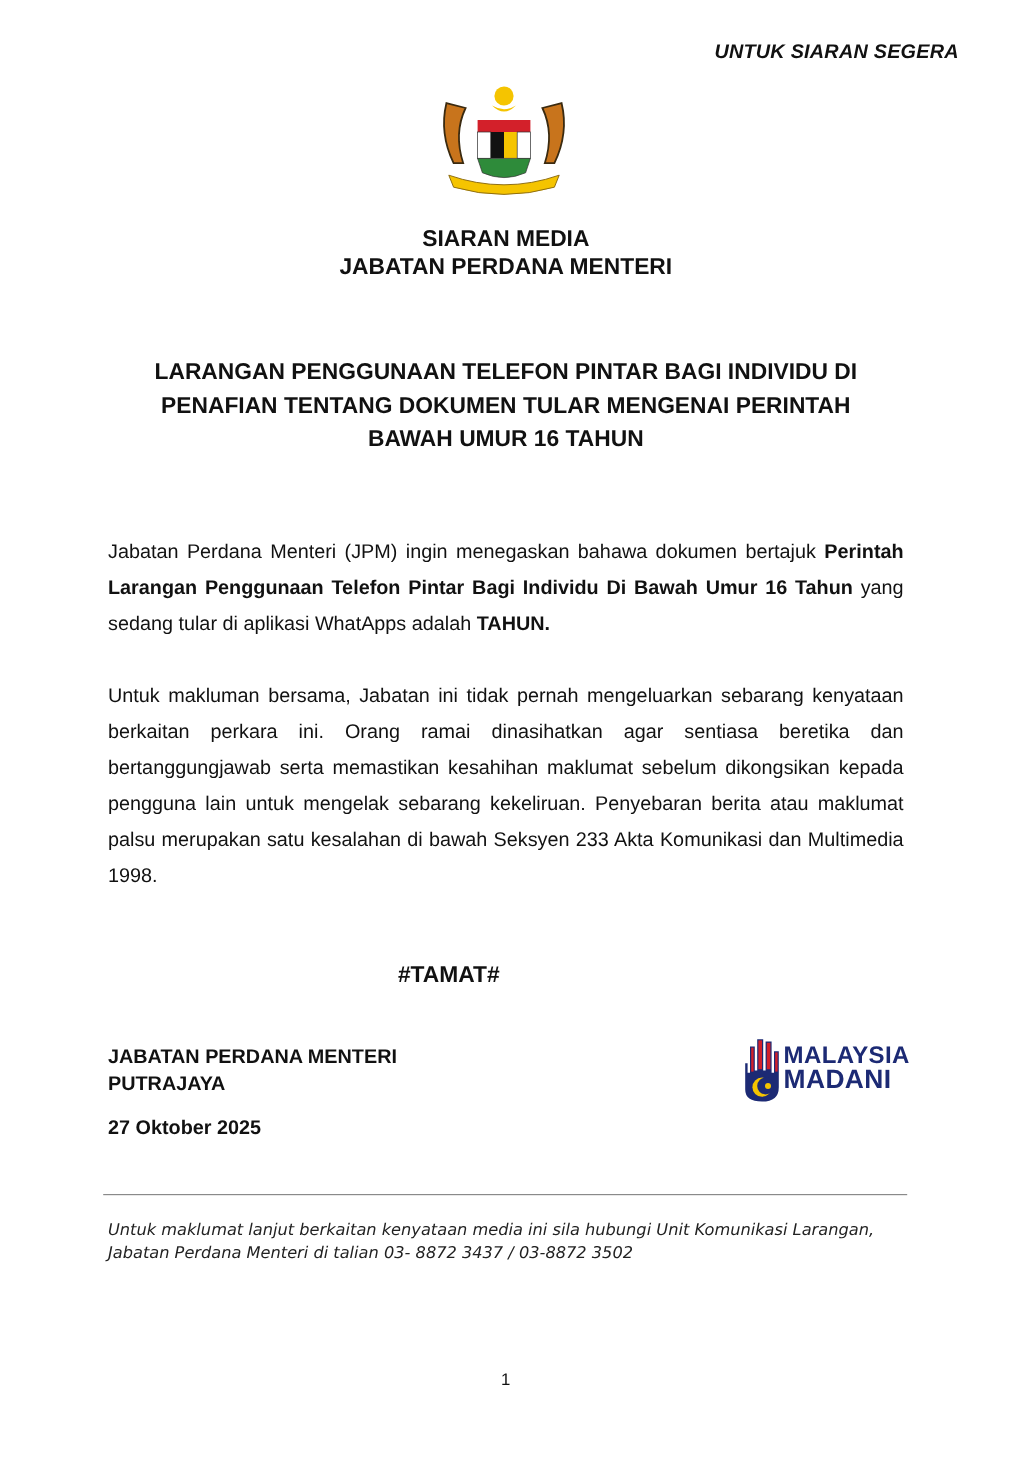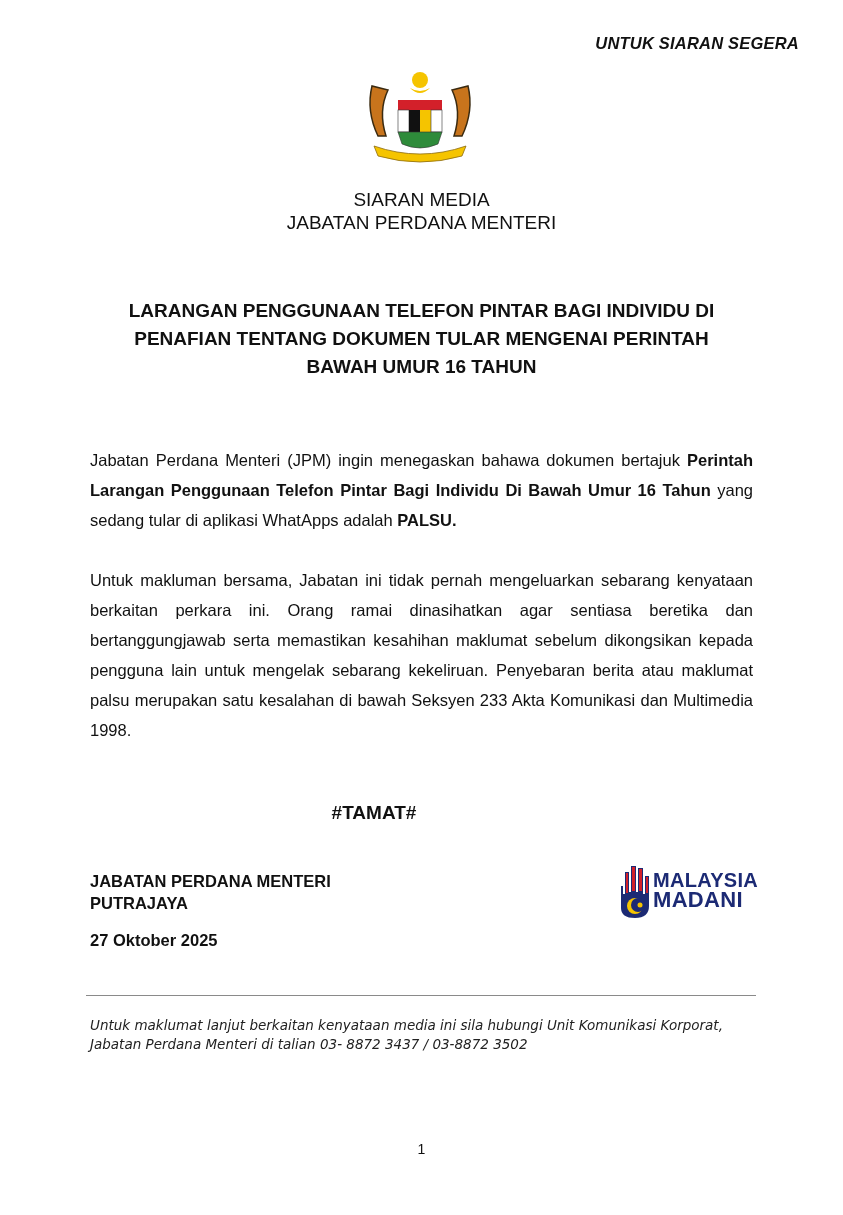--- a/index.html
+++ b/index.html
@@ -7,21 +7,21 @@
       width: 843px; height: 1215px; position: relative; overflow: hidden;
       font-family: "Liberation Sans", sans-serif; color: #111111;
     }
     .abs { position: absolute; }
     .top-tag {
       top: 34px; right: 44px;
       font-weight: bold; font-style: italic; font-size: 16.5px; letter-spacing: 0.2px; text-align: center;
     }
     .crest { left: 364px; top: 66px; width: 112px; height: 100px; }
     .heading {
-      left: 0; width: 843px; text-align: center; font-weight: normal; font-size: 19px; line-height: 23px;
+      left: 0; width: 843px; text-align: center; font-weight: bold; font-size: 19px; line-height: 23px;
     }
     .h1 { top: 188px; }
     .title {
       left: 90px; width: 663px; top: 297px; text-align: center;
       font-weight: bold; font-size: 19px; line-height: 28px;
     }
     .para {
       left: 90px; width: 663px; text-align: justify; font-size: 16.5px; line-height: 30px;
     }
     .p1 { top: 445px; }
@@ -65,21 +65,21 @@
   <div>SIARAN MEDIA</div>
   <div>JABATAN PERDANA MENTERI</div>
 </div>
 
 <div class="abs title">
   <div>LARANGAN PENGGUNAAN TELEFON PINTAR BAGI INDIVIDU DI</div>
   <div>PENAFIAN TENTANG DOKUMEN TULAR MENGENAI PERINTAH</div>
   <div>BAWAH UMUR 16 TAHUN</div>
 </div>
 
-<div class="abs para p1"><span>Jabatan Perdana Menteri (JPM) ingin menegaskan bahawa dokumen bertajuk </span><b>Perintah Larangan Penggunaan Telefon Pintar Bagi Individu Di Bawah Umur 16 Tahun</b><span> yang sedang tular di aplikasi WhatApps adalah </span><b>PALSU.</b></div>
+<div class="abs para p1"><span>Jabatan Perdana Menteri (JPM) ingin menegaskan bahawa dokumen bertajuk </span><b>Perintah Larangan Penggunaan Telefon Pintar Bagi Individu Di Bawah Umur 16 Tahun</b><span> yang sedang tular di aplikasi WhatApps adalah </span><b>TAHUN.</b></div>
 
 <div class="abs para p2">Untuk makluman bersama, Jabatan ini tidak pernah mengeluarkan sebarang kenyataan berkaitan perkara ini.  Orang ramai dinasihatkan agar sentiasa beretika dan bertanggungjawab serta memastikan kesahihan maklumat sebelum dikongsikan kepada pengguna lain untuk mengelak sebarang kekeliruan.  Penyebaran berita atau maklumat palsu merupakan satu kesalahan di bawah Seksyen 233 Akta Komunikasi dan Multimedia 1998.</div>
 
 <div class="abs tamat">#TAMAT#</div>
 
 <div class="abs sig sig1">
   <div>JABATAN PERDANA MENTERI</div>
   <div>PUTRAJAYA</div>
 </div>
 <div class="abs sig date">27 Oktober 2025</div>
@@ -97,17 +97,17 @@
   </svg>
   <div class="madani-text">
     <div>MALAYSIA</div>
     <div style="font-size:22px;">MADANI</div>
   </div>
 </div>
 
 <div class="abs divider"></div>
 
 <div class="abs footer">
-  <div>Untuk maklumat lanjut berkaitan kenyataan media ini sila hubungi Unit Komunikasi Korporat,</div>
+  <div>Untuk maklumat lanjut berkaitan kenyataan media ini sila hubungi Unit Komunikasi Larangan,</div>
   <div>Jabatan Perdana Menteri di talian 03- 8872 3437 / 03-8872 3502</div>
 </div>
 
 <div class="abs pagenum">1</div>
 
 </body></html>

